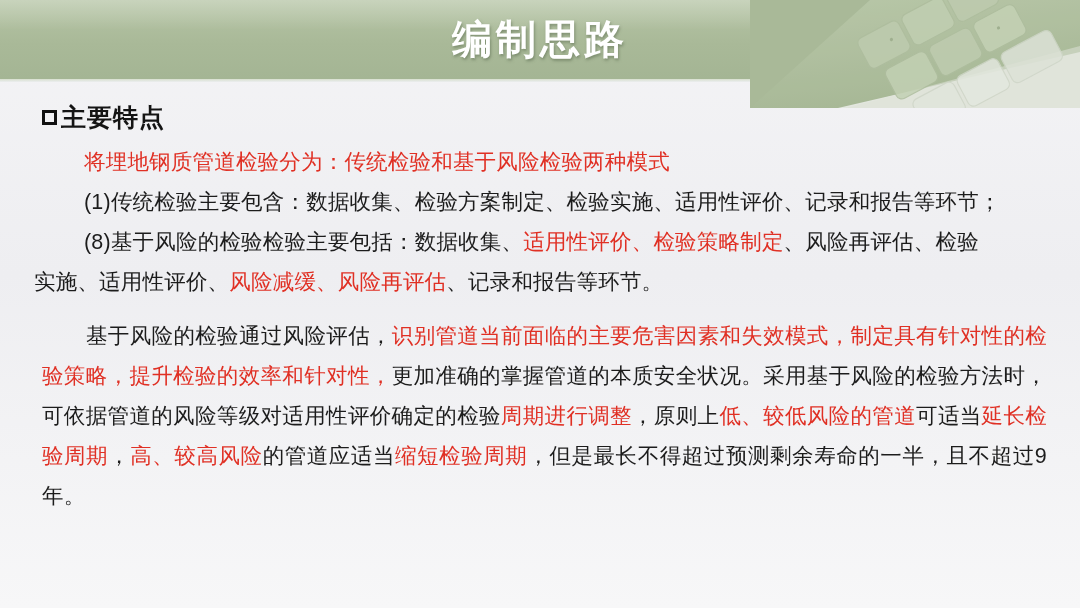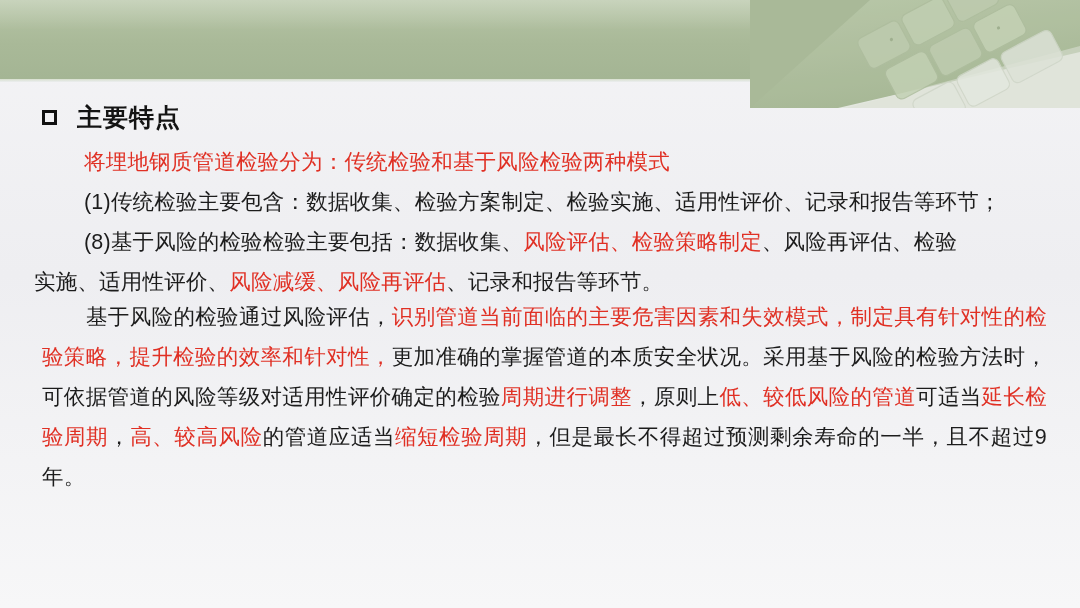--- a/index.html
+++ b/index.html
@@ -86,21 +86,21 @@
     width: 1080px;
     height: 526px;
   }
 
   .bullet-head {
     position: absolute;
     left: 42px;
     top: 19px;
     display: flex;
     align-items: center;
-    gap: 20px;
+    gap: 4px;
     font-size: 25px;
     font-weight: bold;
     color: #141414;
     letter-spacing: 1px;
   }
   .sq-marker {
     display: inline-block;
     width: 15px;
     height: 15px;
     border: 3px solid #111111;
@@ -122,21 +122,21 @@
   .blk { color: #1c1c1c; text-align: right; }
 
   .line-red1 { top: 60px; left: 84px; }
   .line-1    { top: 100px; left: 84px; }
   .line-2a   { top: 140px; left: 84px; }
   .line-2b   { top: 180px; left: 34px; }
 
   .block-para {
     position: absolute;
     left: 42px;
-    top: 215px;
+    top: 234px;
     width: 1005px;
     font-size: 21.5px;
     line-height: 40px;
     color: #1c1c1c;
     text-align: justify;
     text-justify: inter-character;
     text-indent: 44px;
     letter-spacing: 0.2px;
   }
 </style>
@@ -179,39 +179,40 @@
           <circle cx="152" cy="-2" r="1.6" fill="#9bab8b"></circle>
           <circle cx="252" cy="38" r="1.6" fill="#9bab8b"></circle>
         </g>
 
         <rect x="0" y="0" width="330" height="108" fill="#a9b998" opacity="0.18"></rect>
         <polygon points="0,0 120,0 0,108" fill="#a9b998"></polygon>
       </g>
     </svg>
   </div>
 
+  <div class="header-title">编制思路</div>
   <div class="header-underline"></div>
 
   <div class="content">
 
     <div class="bullet-head">
       <span class="sq-marker"></span>
       <span>主要特点</span>
     </div>
 
     <div class="para line-red1">
       <span class="red">将埋地钢质管道检验分为：传统检验和基于风险检验两种模式</span>
     </div>
 
     <div class="para line-1">
       <span class="blk">(1)传统检验主要包含：数据收集、检验方案制定、检验实施、适用性评价、记录和报告等环节；</span>
     </div>
 
     <div class="para line-2a">
-      <span class="blk">(8)基于风险的检验检验主要包括：数据收集、</span><span class="red">风险评估、检验策略制定</span><span class="blk">、风险再评估、检验</span>
+      <span class="blk">(8)基于风险的检验检验主要包括：数据收集、</span><span class="red">适用性评价、检验策略制定</span><span class="blk">、风险再评估、检验</span>
     </div>
 
     <div class="para line-2b">
       <span class="blk">实施、适用性评价、</span><span class="red">风险减缓、风险再评估</span><span class="blk">、记录和报告等环节。</span>
     </div>
 
     <div class="block-para">
       <span class="blk">基于风险的检验通过风险评估，</span><span class="red">识别管道当前面临的主要危害因素和失效模式，制定具有针对性的检验策略，提升检验的效率和针对性，</span><span class="blk">更加准确的掌握管道的本质安全状况。采用基于风险的检验方法时，可依据管道的风险等级对适用性评价确定的检验</span><span class="red">周期进行调整</span><span class="blk">，原则上</span><span class="red">低、较低风险的管道</span><span class="blk">可适当</span><span class="red">延长检验周期</span><span class="blk">，</span><span class="red">高、较高风险</span><span class="blk">的管道应适当</span><span class="red">缩短检验周期</span><span class="blk">，但是最长不得超过预测剩余寿命的一半，且不超过9年。</span>
     </div>
 

